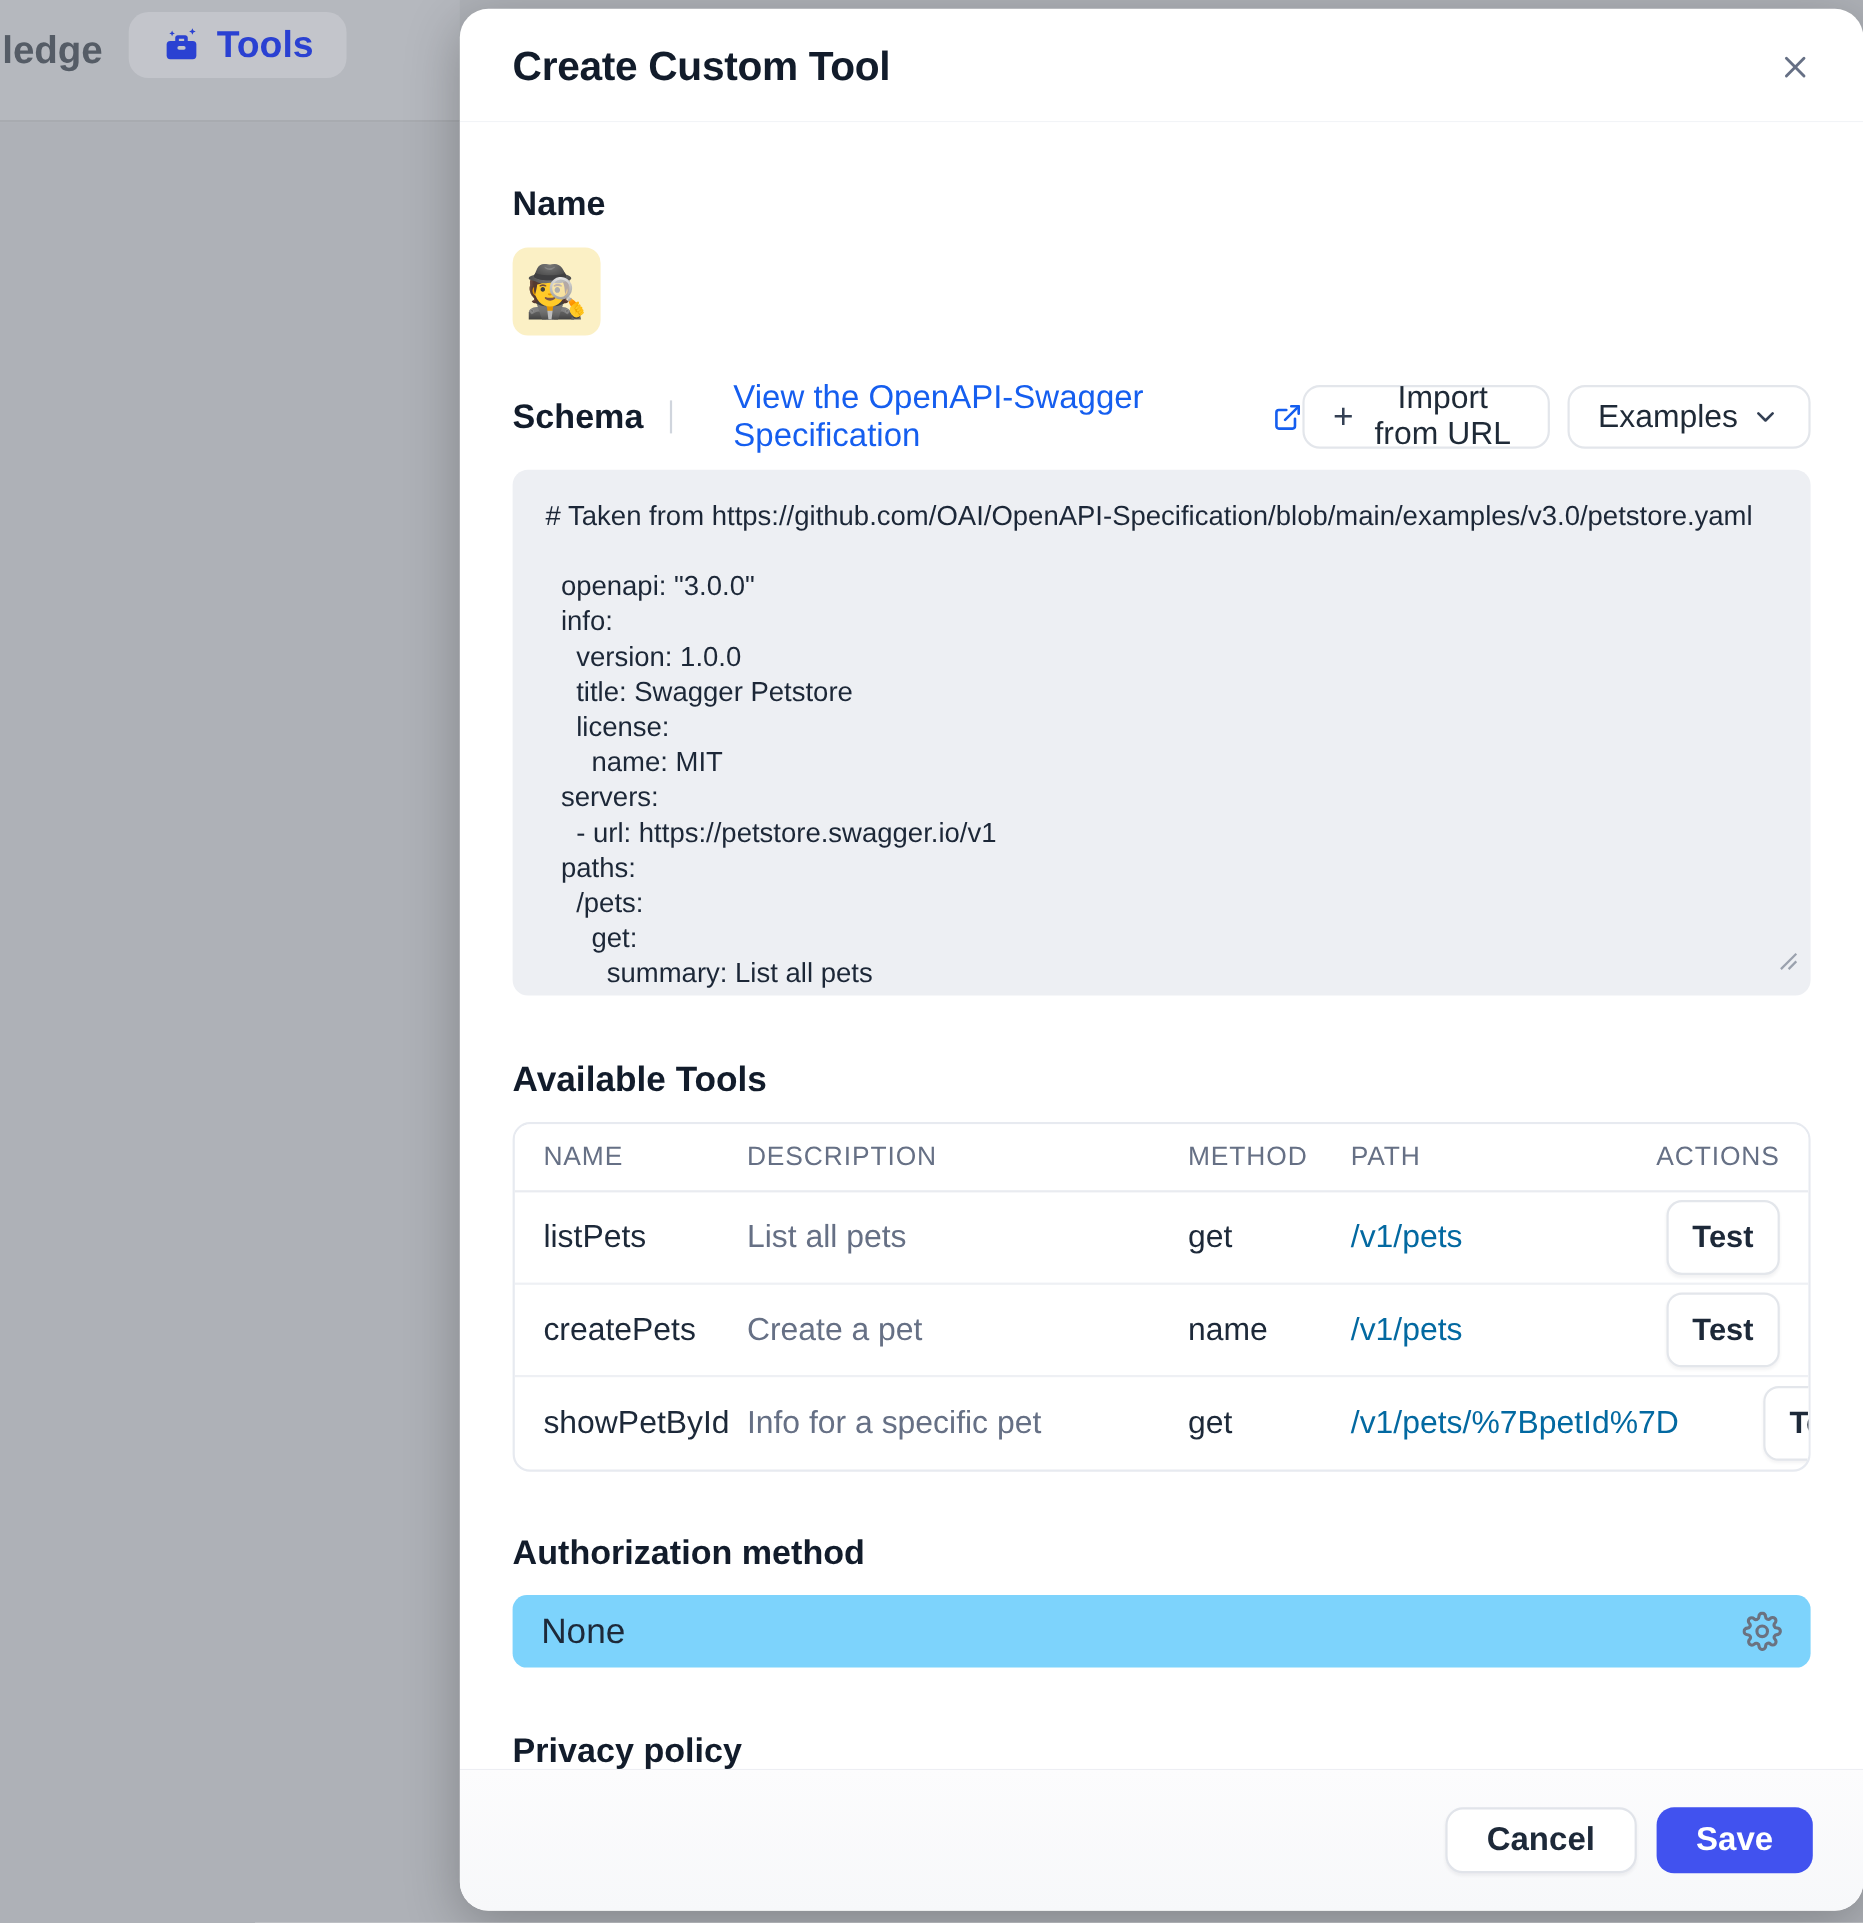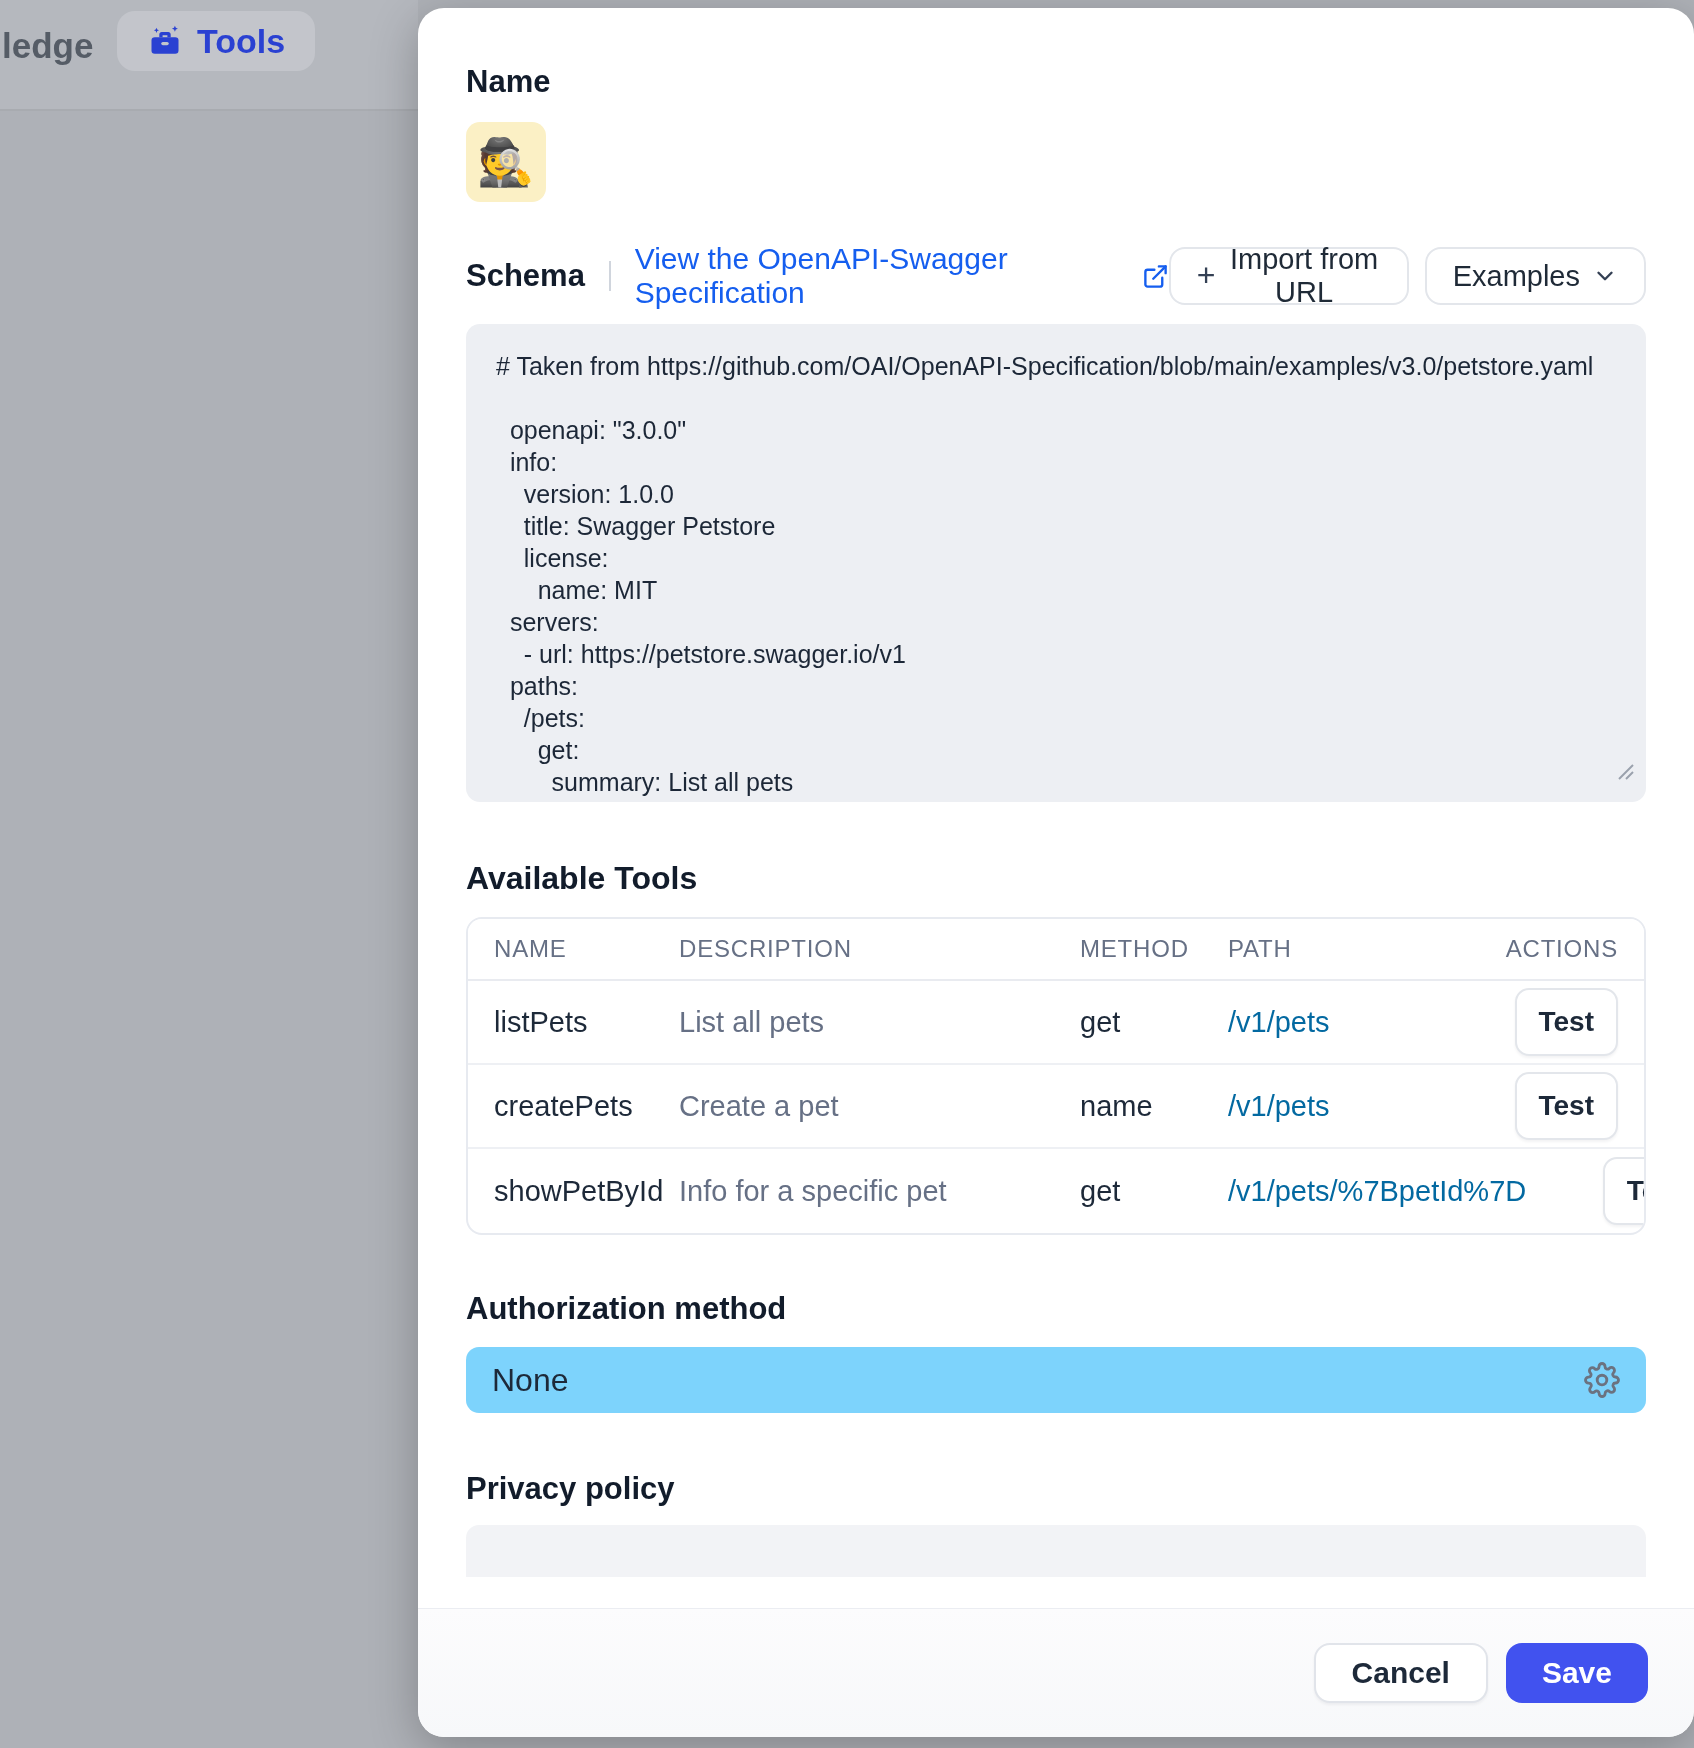--- a/index.html
+++ b/index.html
@@ -57,21 +57,21 @@
     flex:1; height:76px; border:3px solid #111826; border-radius:13px;
     background:#f5f6f8; font-family:"Liberation Sans", sans-serif;
     font-size:32px; color:#18222f; padding:0 28px; outline:none;
   }
 
   .schema-row { margin-top:40px; display:flex; align-items:center; }
   .schema-label { font-size:31px; font-weight:600; color:#121c2b; }
   .v-divider { width:2px; height:30px; background:#d0d5dd; margin:0 24px; }
   .spec-link {
     display:flex; align-items:center; gap:24px; cursor:pointer;
-    font-size:30px; font-weight:500; color:#155eef; text-decoration:none;
+    font-size:30px; font-weight:500; color:#155eef; text-decoration:none;margin-left:32px;
   }
   .schema-actions { margin-left:auto; display:flex; gap:16px; }
   .ghost-btn {
     height:58px; border-radius:16px; border:2px solid #e3e6eb; background:#fff;
     display:flex; align-items:center; gap:12px; padding:0 26px; cursor:pointer;
     font-family:"Liberation Sans", sans-serif;
     font-size:29px; font-weight:500; color:#1f2a37;
   }
   .plus-glyph { font-size:32px; font-weight:400; color:#344054; line-height:1; margin-top:-3px; }
 
@@ -161,20 +161,29 @@
         <path d="M18.6 1.8l.6 1.4 1.4.6-1.4.6-.6 1.4-.6-1.4-1.4-.6 1.4-.6z"></path>
         <rect x="9.5" y="12.6" width="5" height="2.2" rx="1.1" fill="#c3c5cb"></rect>
       </svg>
     </span>
     <span class="lbl">Tools</span>
   </div>
 </div>
 
 <div class="modal">
 
+  <div class="m-header">
+    <div class="m-title">Create Custom Tool</div>
+    <button class="close-btn">
+      <svg width="34" height="34" viewBox="0 0 34 34" fill="none" stroke="#667085" stroke-width="2.6" stroke-linecap="round">
+        <line x1="9" y1="9" x2="25" y2="25"></line>
+          <line x1="25" y1="9" x2="9" y2="25"></line>
+      </svg>
+    </button>
+  </div>
 
   <div class="m-body">
 
     <div class="section-label name-label">Name</div>
     <div class="name-row">
       <div class="emoji-box">
         <span>🕵️</span>
       </div>
     </div>
 

